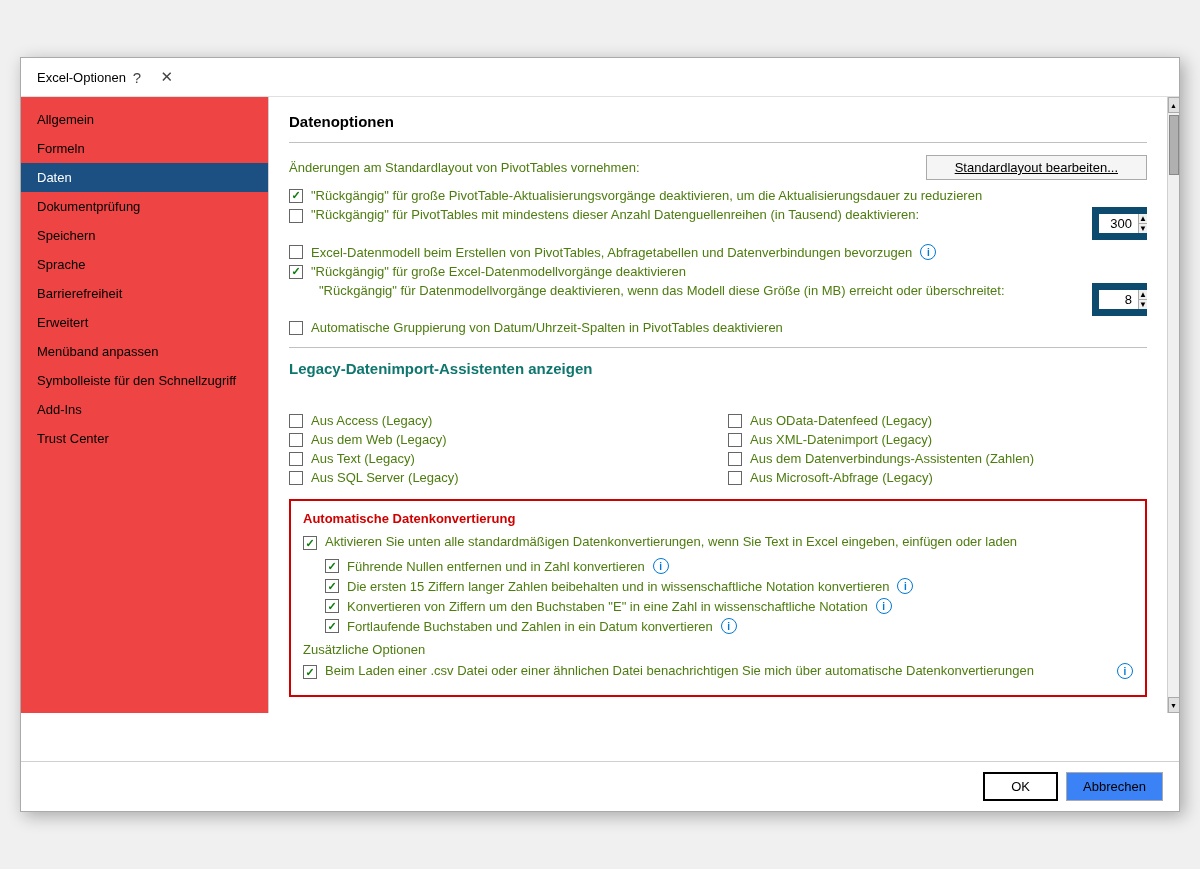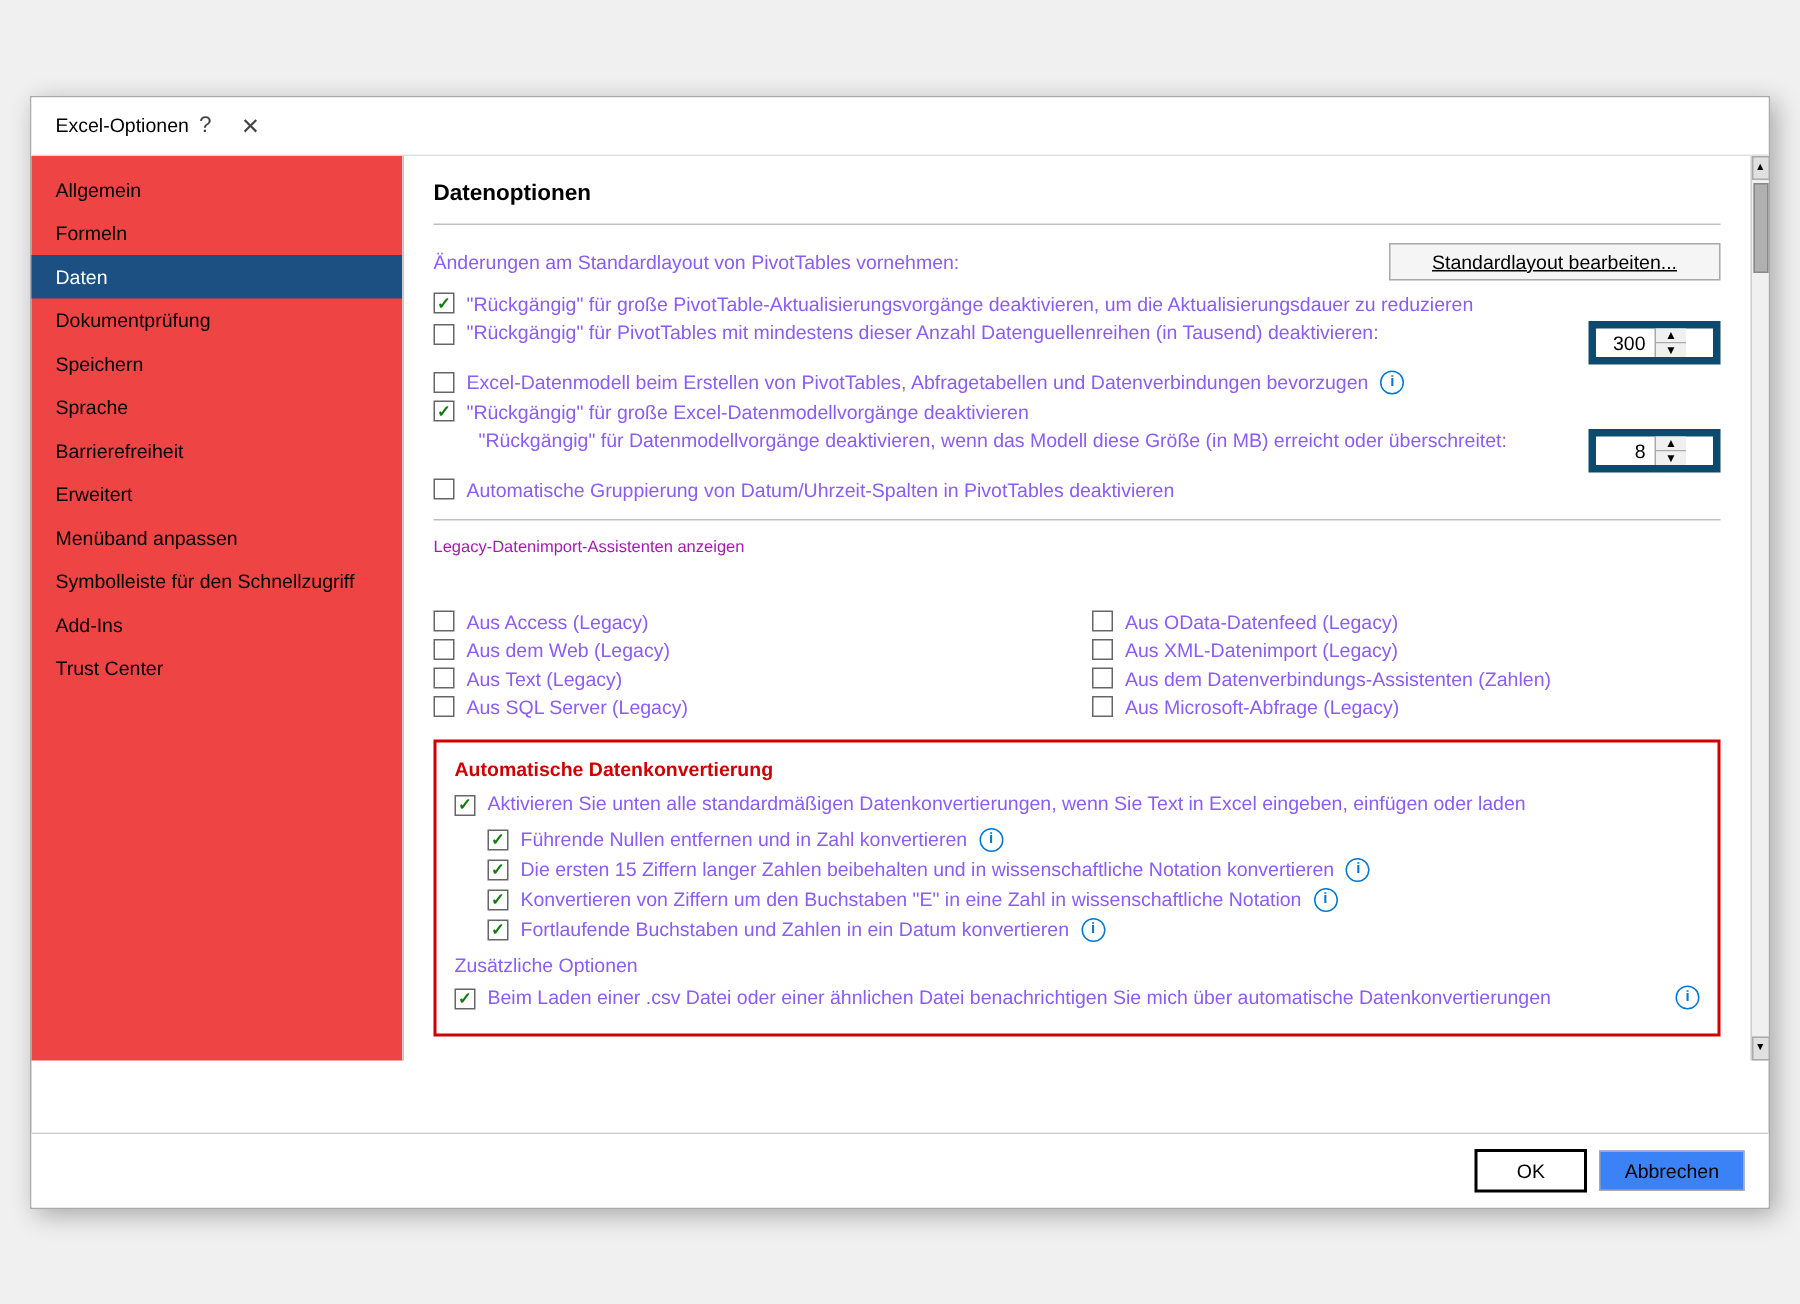--- a/index.html
+++ b/index.html
@@ -120,21 +120,21 @@
       gap: 8px;
     }
     .row-spaced {
       display: flex;
       align-items: center;
       justify-content: space-between;
       margin-bottom: 8px;
     }
     .row-label {
       font-size: 13px;
-      color: #8b5cf6;
+      color: #4d7c0f;
     }
     .checkbox {
       width: 14px;
       height: 14px;
       border: 1px solid #666;
       background: #fff;
       display: flex;
       align-items: center;
       justify-content: center;
       flex-shrink: 0;
@@ -154,22 +154,22 @@
       border: 1px solid #aaa;
       background: #f5f5f5;
       cursor: pointer;
       font-size: 13px;
       min-width: 160px;
       text-decoration: underline;
     }
     .spinner-input {
       display: flex;
       align-items: flex-end;
-      border: 5px solid #0c4a6e;
-      width: 88px;
+      border: 7px solid #0c4a6e;
+      width: 55px;
     }
     .spinner-value {
       padding: 2px 6px;
       font-size: 13px;
       min-width: 40px;
       text-align: right;
       border-right: 1px solid #aaa;
     }
     .spinner-btns {
       display: flex;
@@ -197,24 +197,24 @@
       color: #0078d4;
       font-size: 10px;
       font-weight: bold;
       display: inline-flex;
       align-items: center;
       justify-content: center;
       cursor: pointer;
       flex-shrink: 0;
     }
     .legacy-section-title {
-      font-weight: normal;
-      font-size: 11px;
+      font-weight: bold;
+      font-size: 15px;
       margin-bottom: 8px;
-      color: #a21caf;
+      color: #0f766e;
     }
     .legacy-grid {
       display: grid;
       grid-template-columns: 1fr 1fr;
       gap: 6px 20px;
       margin-bottom: 10px;
       margin-top: 36px;
     }
     .auto-conv-box {
       border: 2px solid #d00000;
@@ -226,21 +226,20 @@
       color: #d00000;
       font-size: 13px;
       margin-bottom: 8px;
     }
     .indent-1 {
       margin-left: 22px;
     }
     .bottom-bar {
       display: flex;
       justify-content: flex-end;
-      align-items: center;
       padding: 10px 16px;
       border-top: 1px solid #d0d0d0;
       gap: 8px;
       background: #fff;
       margin-top: 48px;
     }
     .btn-ok {
       padding: 5px 24px;
       border: 2px solid #000;
       background: #fff;

